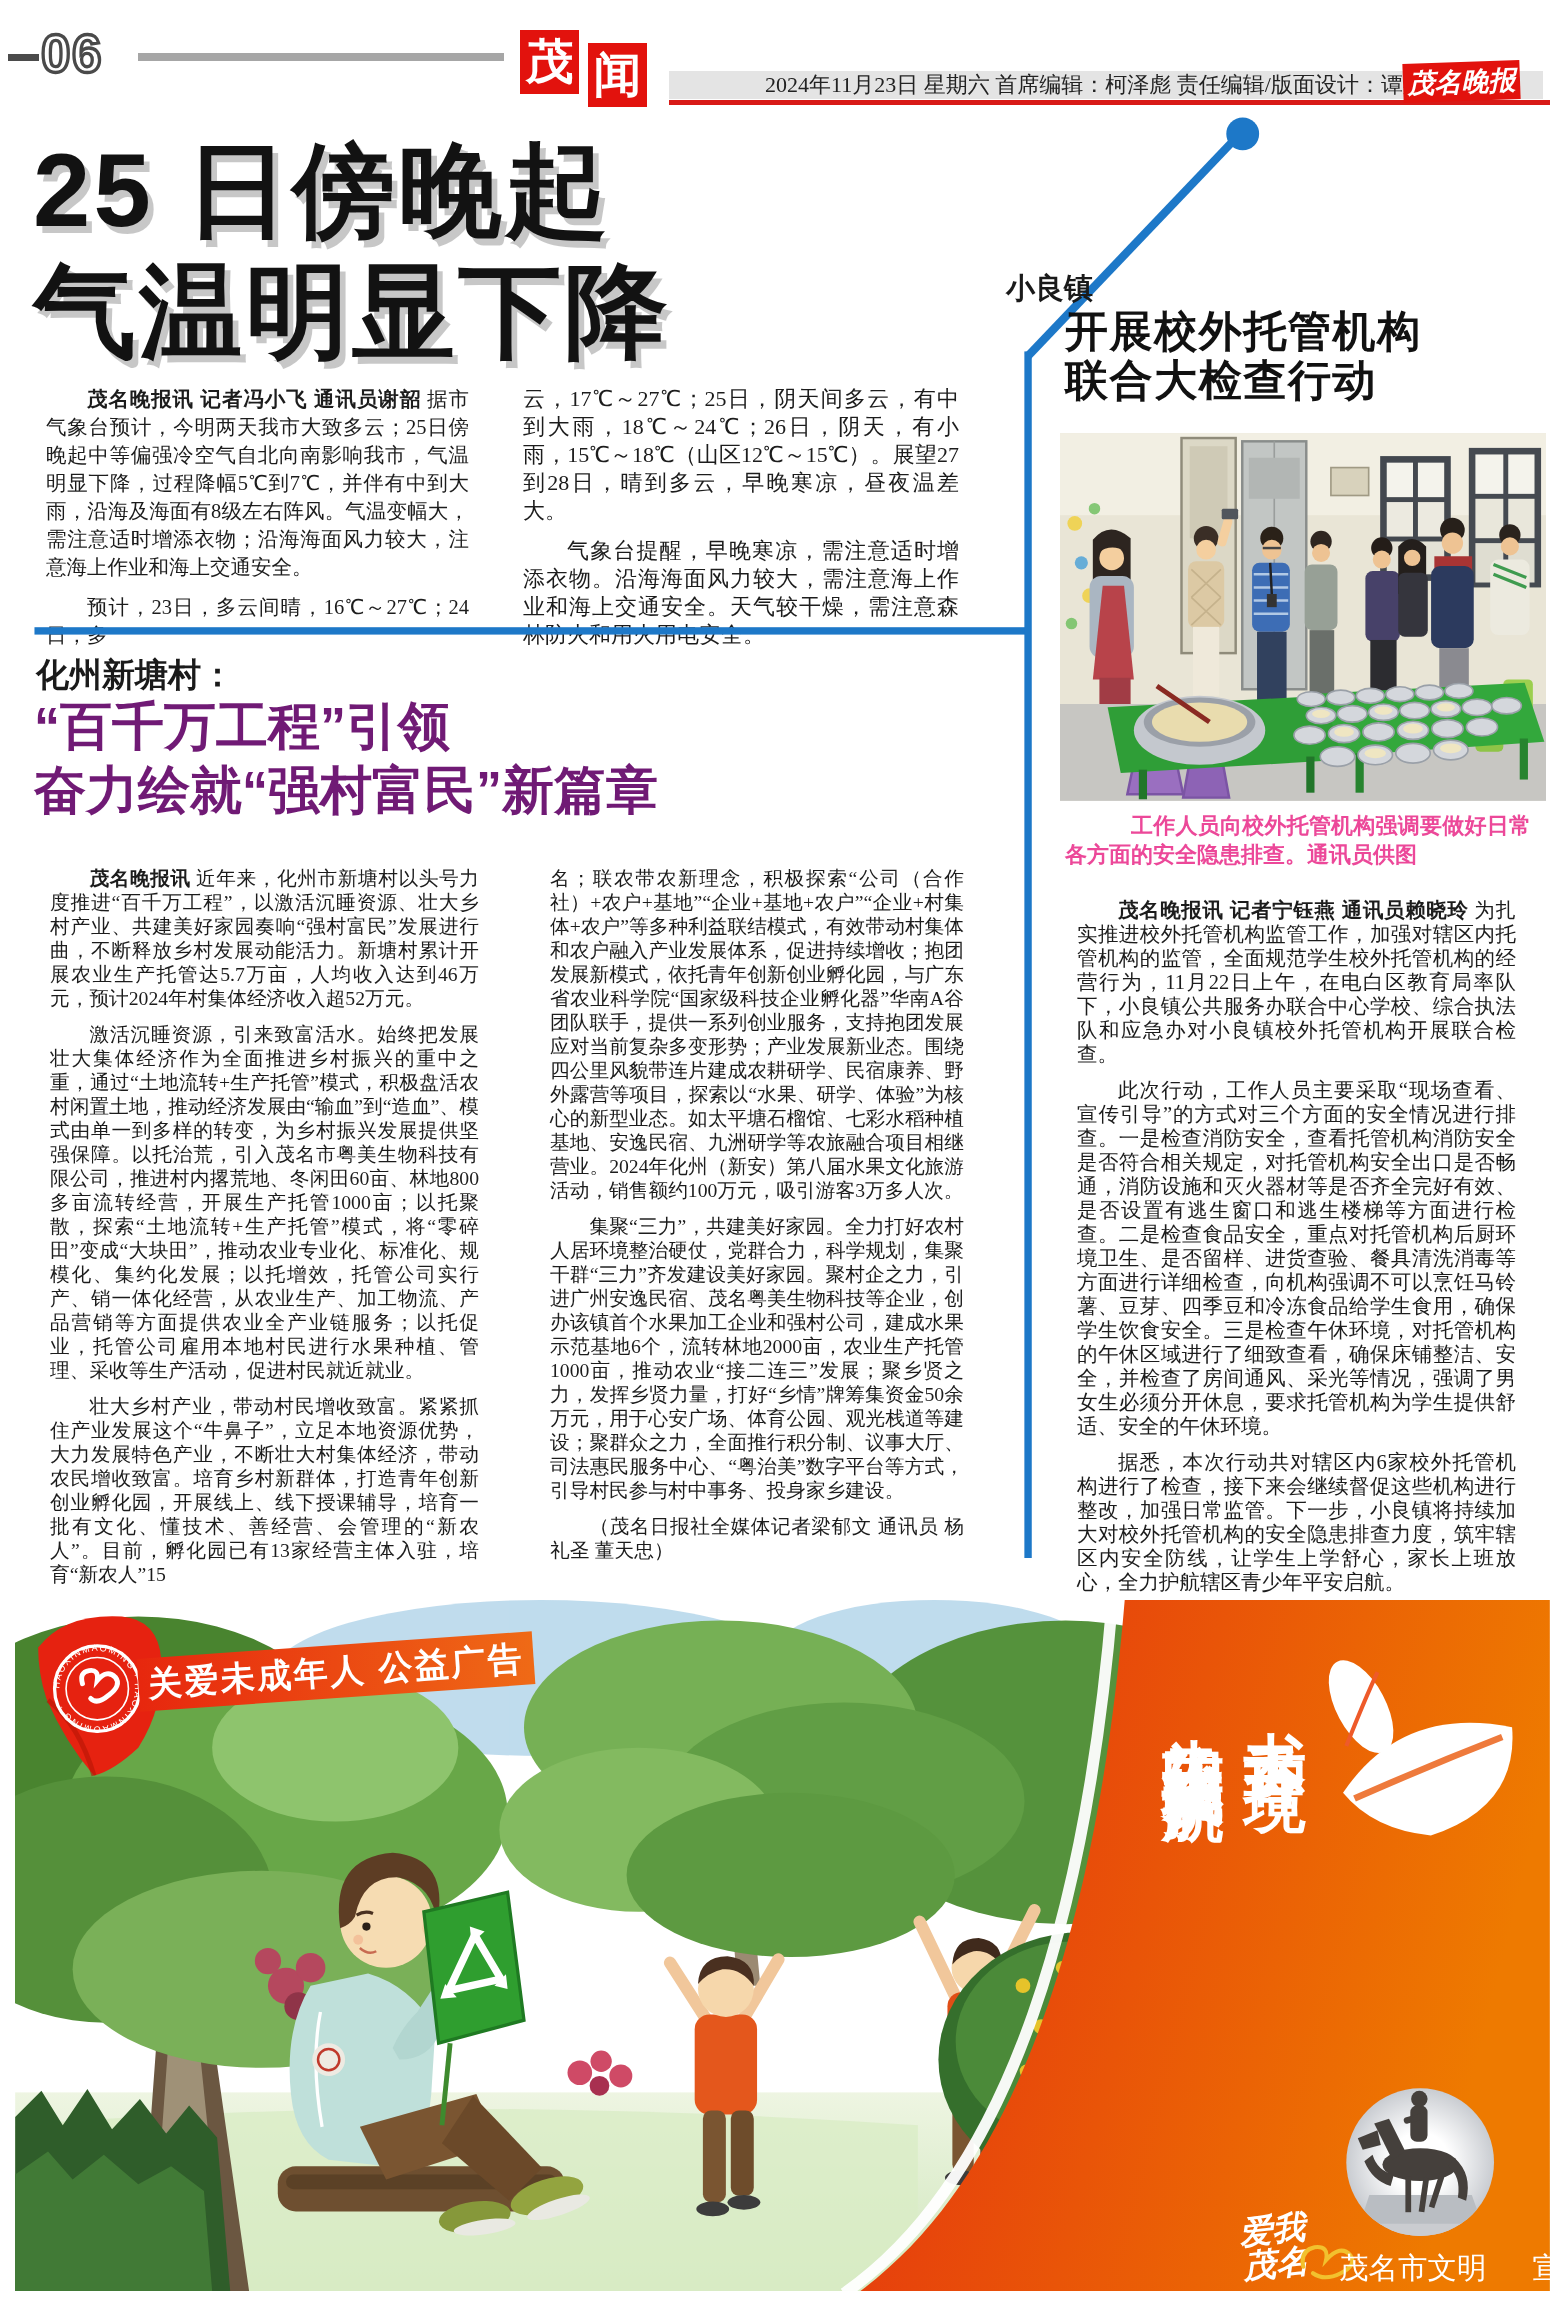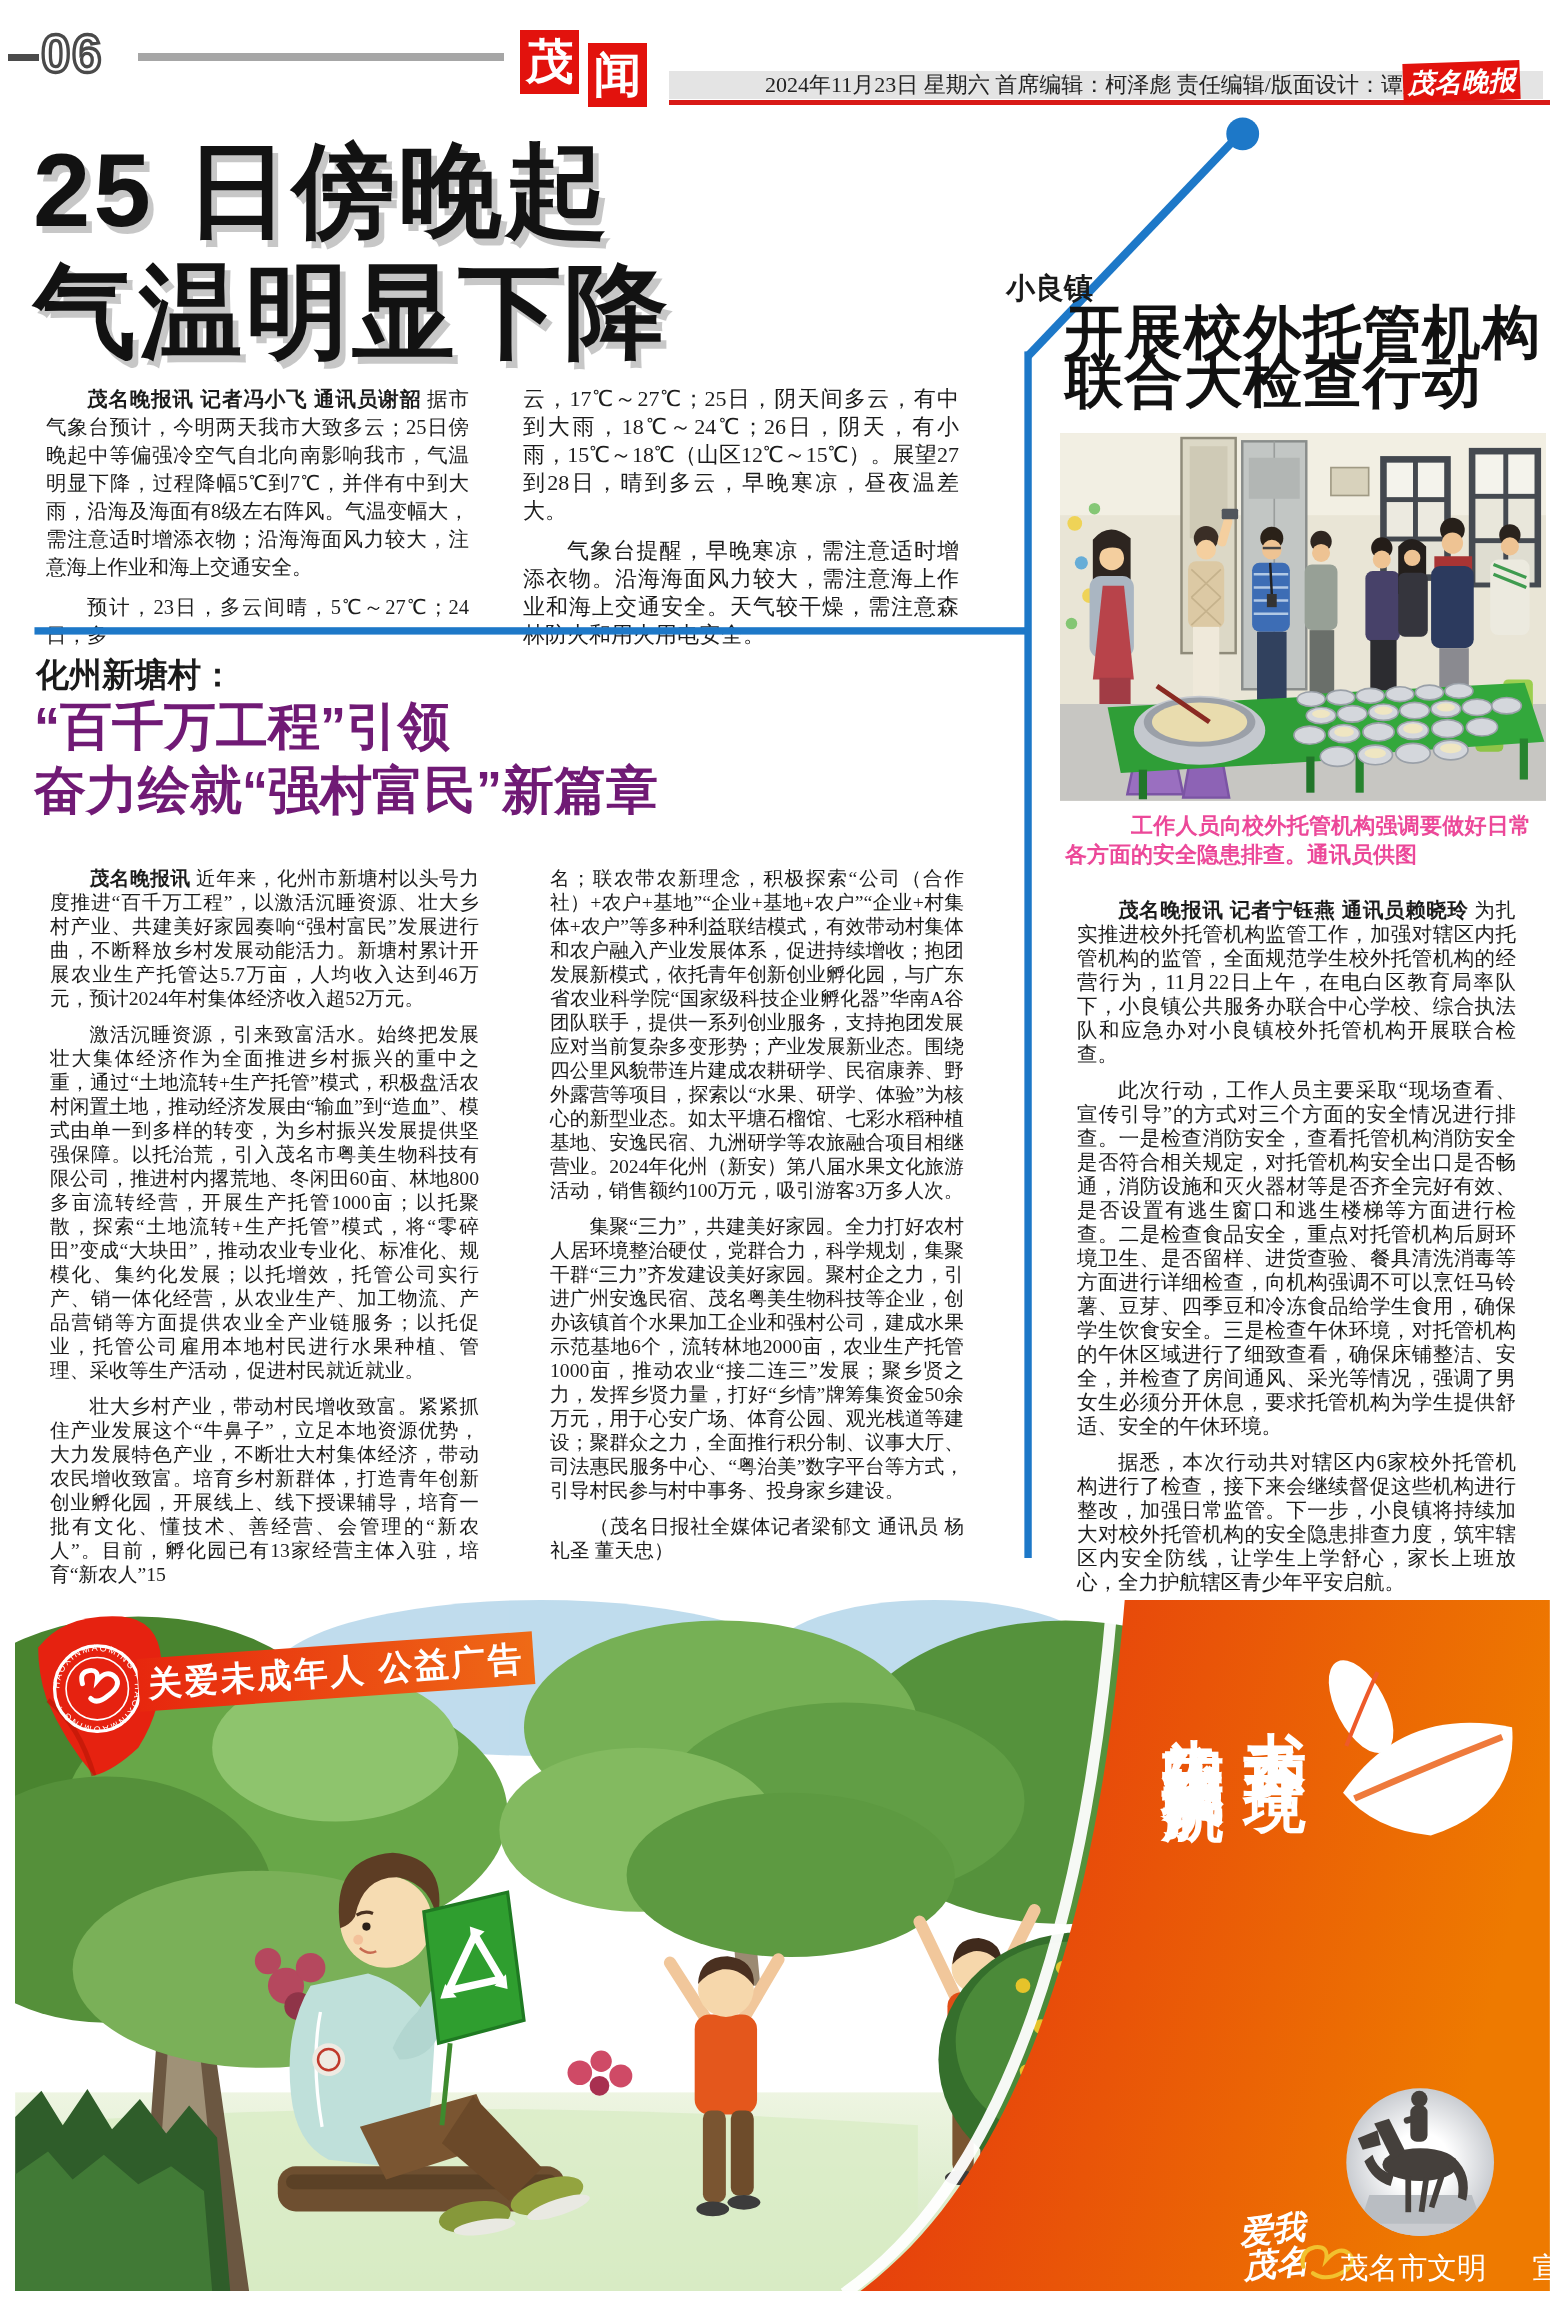--- a/index.html
+++ b/index.html
@@ -38,21 +38,21 @@
              font-weight:600;font-size:33px;color:#1a1a1a;}
   .vg-head{position:absolute;left:34px;top:694px;font-family:"Liberation Sans",sans-serif;
            font-weight:bold;font-size:52px;line-height:64px;color:#701a75;}
   .vg-c1{left:38px;top:854px;width:453px;font-size:19.7px;line-height:24px;}
   .vg-c2{left:538px;top:854px;width:438px;font-size:19.7px;line-height:24px;}
   .byline{font-family:"Liberation Sans",sans-serif;font-weight:normal;}
   
   .dc-kicker{position:absolute;left:1006px;top:269px;font-family:"Liberation Sans",sans-serif;
              font-weight:600;font-size:29px;color:#1a1a1a;}
   .dc-head{position:absolute;left:1065px;top:307px;font-family:Liberation Sans, sans-serif;
-           font-weight:bold;font-size:58px;line-height:49px;color:#111;letter-spacing:1.6px;}
+           font-weight:bold;font-size:43px;line-height:49px;color:#111;letter-spacing:1.6px;}
   .dc-photo{position:absolute;left:1060px;top:433px;width:486px;height:368px;overflow:hidden;}
   .dc-caption{position:absolute;left:1065px;top:811px;width:466px;font-size:22px;line-height:29px;
               font-weight:bold;text-align:justify;text-indent:3em;color:#ec4899;}
   .dc-body{left:1065px;top:886px;width:463px;font-size:20.5px;line-height:24px;}
   
   .ad{position:absolute;left:14.8px;top:1600px;width:1535px;height:691px;}
   .ad-banner{position:absolute;left:138px;top:1645px;width:396px;height:53px;
              transform:rotate(-4deg);background:linear-gradient(90deg,#e7270e,#ef6a16);
              display:flex;align-items:center;justify-content:center;color:#fff;
              font-family:"Liberation Sans",sans-serif;font-weight:bold;font-size:34px;letter-spacing:2.5px;}
@@ -85,21 +85,21 @@
     </div>
   <div class="redline"></div>
   <div class="masthead">茂名晚报</div>
 
   <div class="wx-head">
     <div>25 日傍晚起</div>
     <div>气温明显下降</div>
   </div>
   <div class="col wx-c1">
     <p><span class="lead">茂名晚报讯 记者冯小飞 通讯员谢韶</span><span> 据市气象台预计，今明两天我市大致多云；25日傍晚起中等偏强冷空气自北向南影响我市，气温明显下降，过程降幅5℃到7℃，并伴有中到大雨，沿海及海面有8级左右阵风。气温变幅大，需注意适时增添衣物；沿海海面风力较大，注意海上作业和海上交通安全。</span></p>
-    <p>预计，23日，多云间晴，5℃～27℃；24日，多</p>
+    <p>预计，23日，多云间晴，16℃～27℃；24日，多</p>
   </div>
   <div class="col wx-c2">
     <p class="flush">云，17℃～27℃；25日，阴天间多云，有中到大雨，18℃～24℃；26日，阴天，有小雨，15℃～18℃（山区12℃～15℃）。展望27到28日，晴到多云，早晚寒凉，昼夜温差大。</p>
     <p>气象台提醒，早晚寒凉，需注意适时增添衣物。沿海海面风力较大，需注意海上作业和海上交通安全。天气较干燥，需注意森林防火和用火用电安全。</p>
   </div>
 
   <svg class="lines-svg" width="1562" height="2319" viewBox="0 0 1903 2825">
     <rect x="42" y="764" width="1212" height="9" fill="#1d78c8"></rect>
     <rect x="1248" y="428" width="9" height="1470" fill="#1d78c8"></rect>
     <line x1="1252" y1="434" x2="1502" y2="172" stroke="#1d78c8" stroke-width="10"></line>

